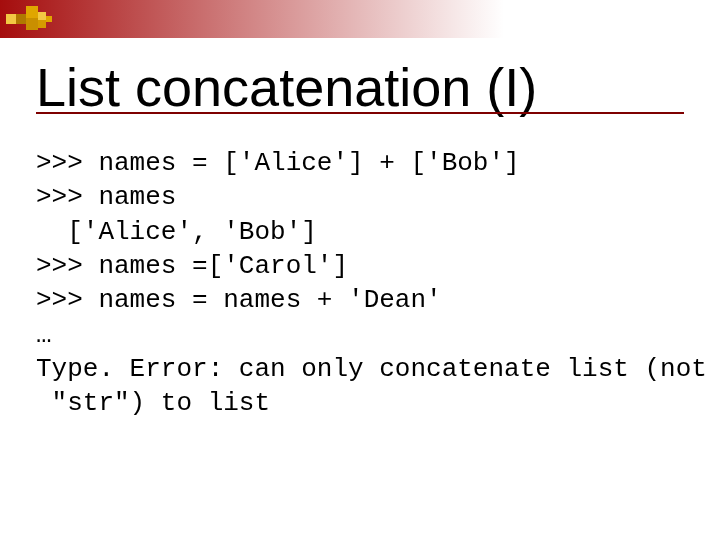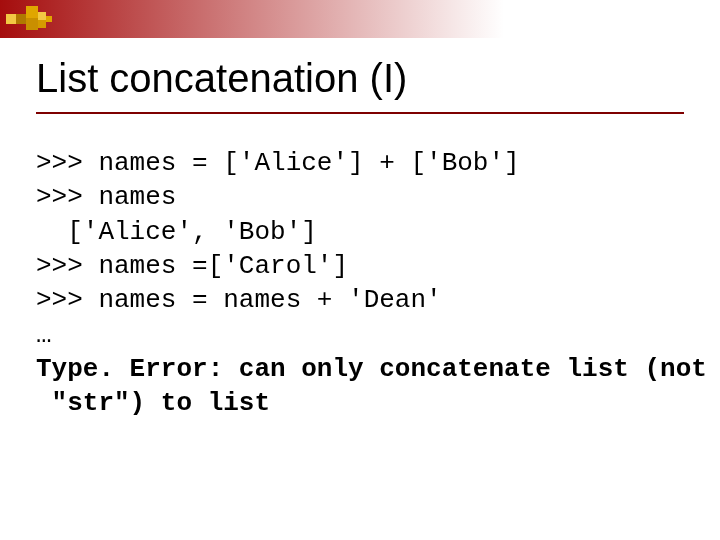--- a/index.html
+++ b/index.html
@@ -51,36 +51,36 @@
     left: 36px;
     right: 36px;
     top: 112px;
     height: 2px;
     background: #7e0000;
   }
   .title {
     position: absolute;
     left: 36px;
     top: 56px;
-    font-size: 40px;
+    font-size: 54px;
     color: #000000;
     font-weight: 400;
   }
   .code-block {
     position: absolute;
     left: 36px;
     top: 146px;
     right: 10px;
     font-family: "Courier New", Courier, monospace;
     font-size: 26px;
     line-height: 1.32;
     color: #000;
     white-space: pre;
   }
-  .kw-error  { font-weight: bold; }
+  .kw-error  { font-weight: normal; }
 </style>
 </head>
 <body>
 <div class="slide">
 
   <div class="top-band">
     <div class="pix">
       <span class="p1"></span>
         <span class="p2"></span>
         <span class="p3"></span>

